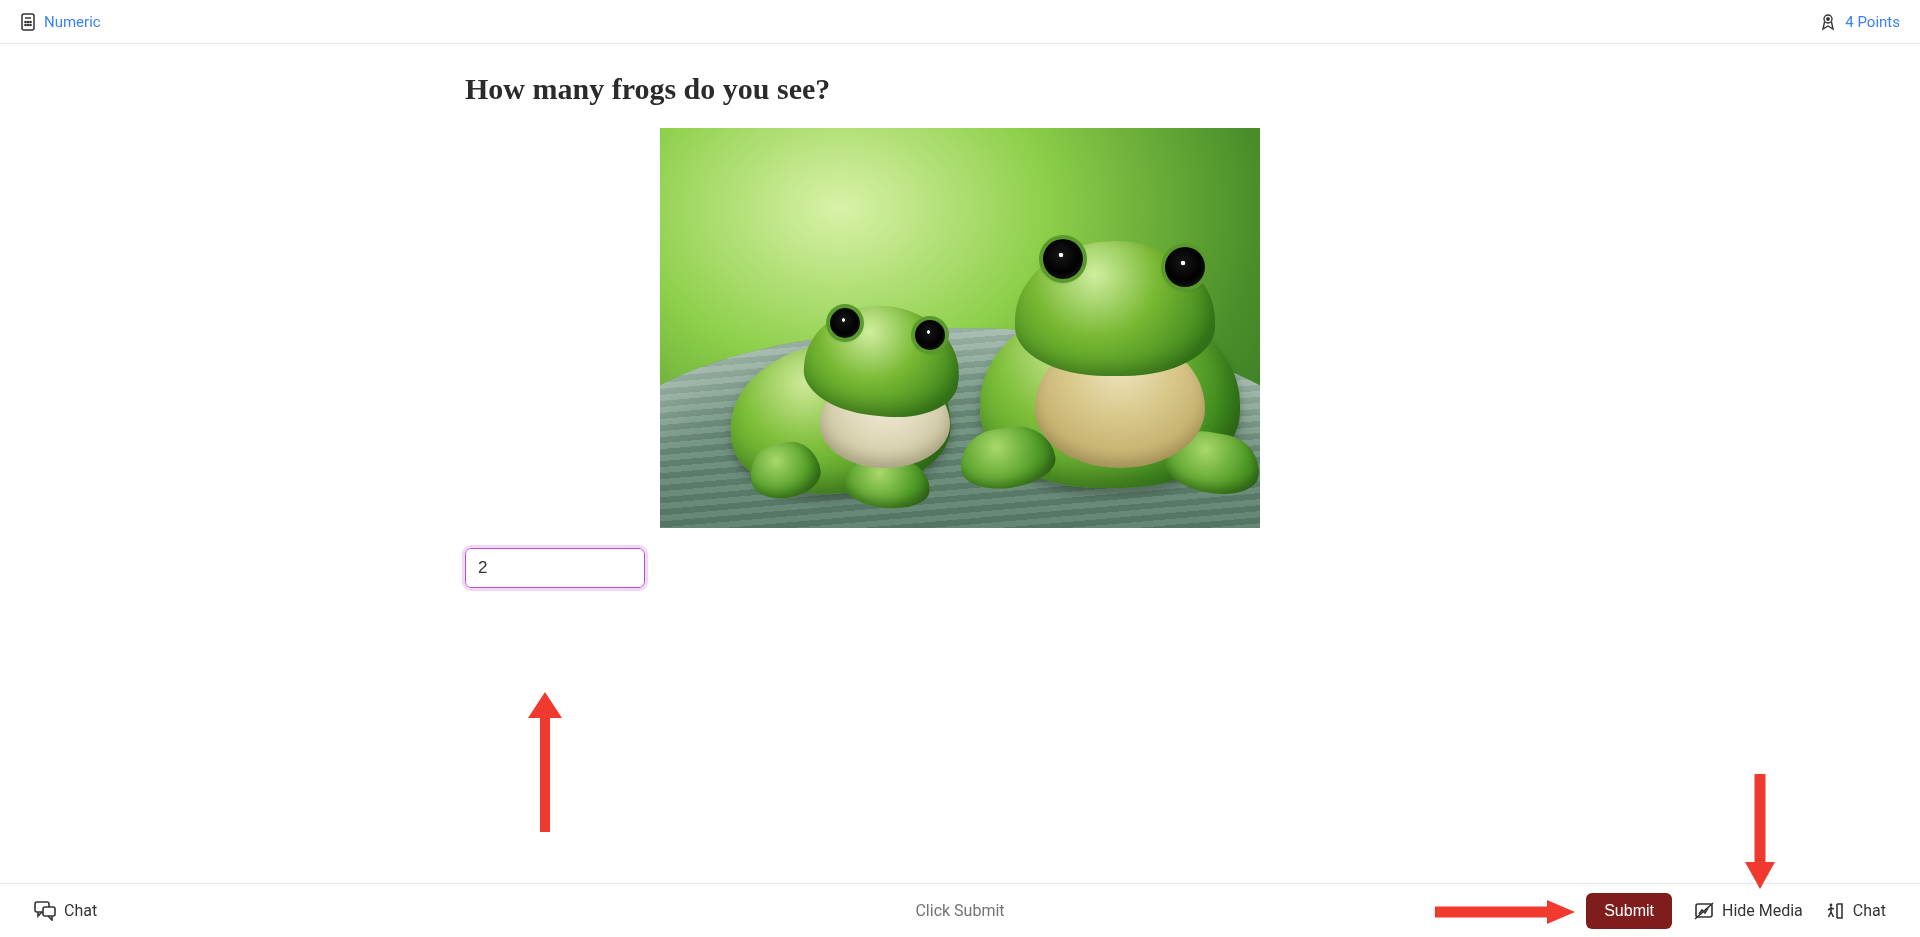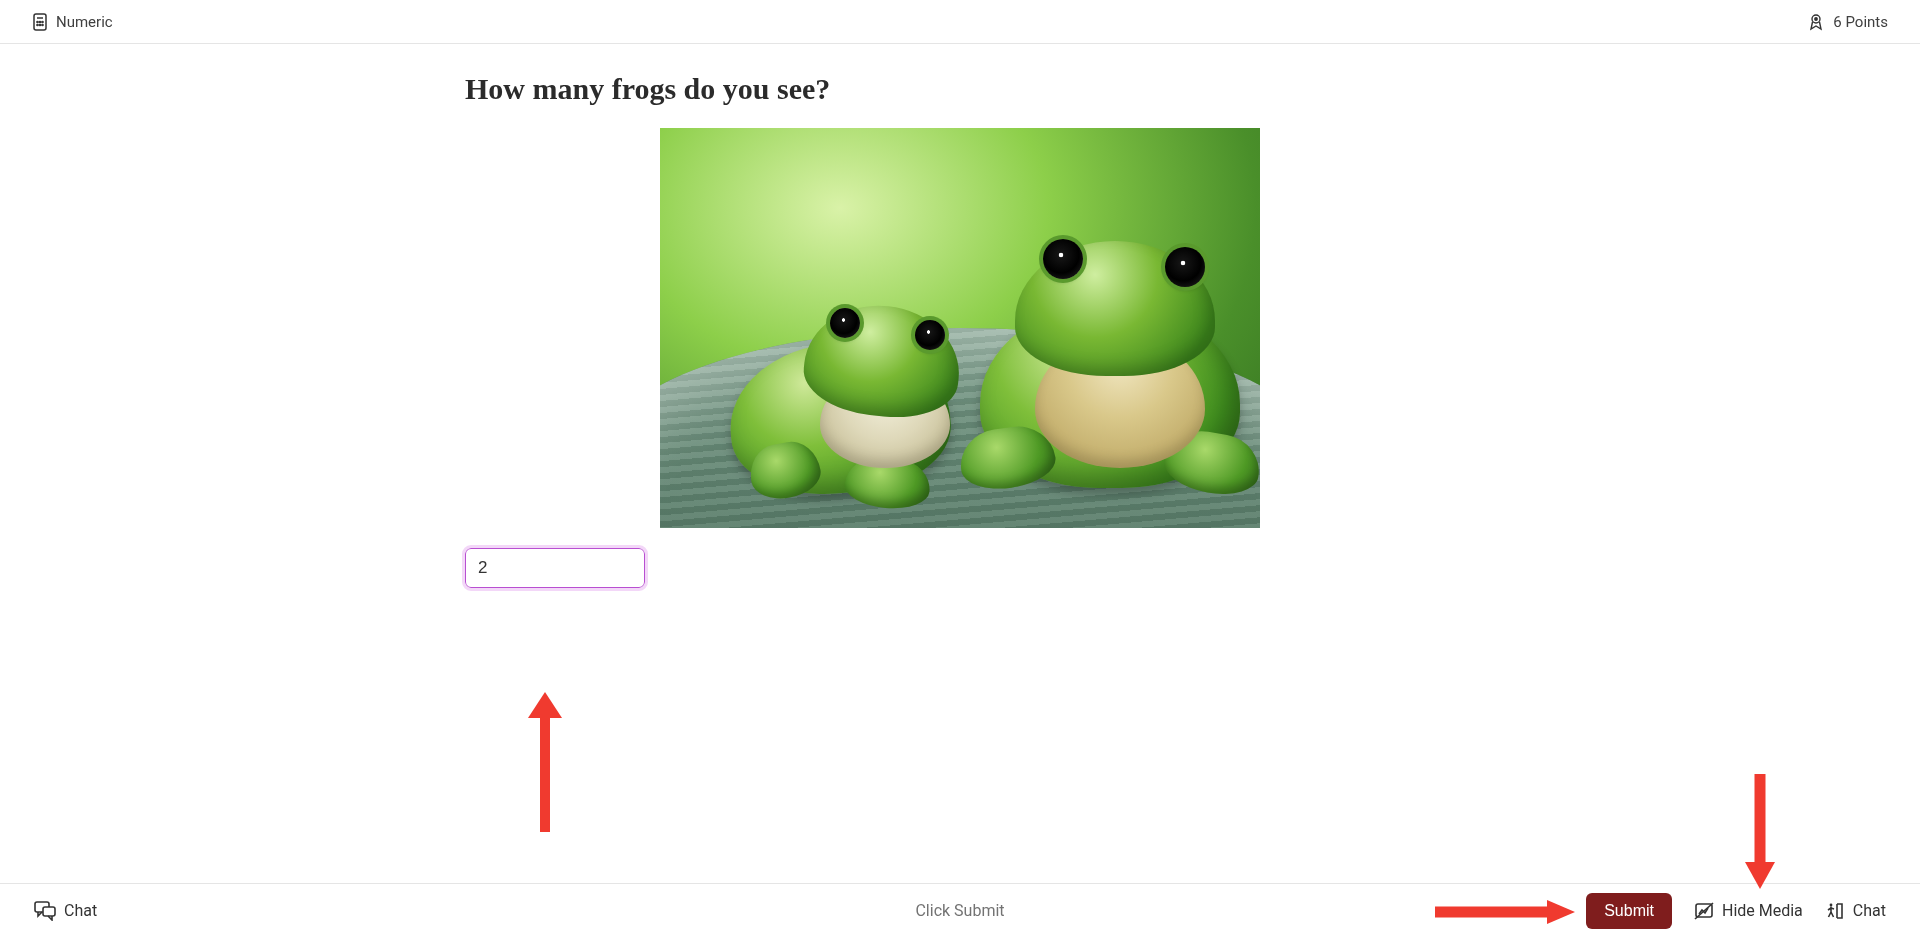--- a/index.html
+++ b/index.html
@@ -15,23 +15,23 @@
       overflow: hidden;
     }
 
     
     .topbar {
       height: 44px;
       border-bottom: 1px solid #e5e5e5;
       display: flex;
       align-items: center;
       justify-content: space-between;
-      padding: 0 32px;
+      padding: 0 20px;
       font-size: 15px;
-      color: #404040;
+      color: #3b82f6;
       text-align: center;
     }
     .topbar-left, .topbar-right {
       display: flex;
       align-items: center;
       gap: 8px;
     }
     .topbar .icon { display: inline-flex; align-items: center; justify-content: center; }
 
     
@@ -225,21 +225,21 @@
     <span>Numeric</span>
   </div>
   <div class="topbar-right">
     <span class="icon">
       <svg width="18" height="18" viewBox="0 0 18 18" fill="none" stroke="#333" stroke-width="1.4">
         <circle cx="9" cy="6" r="4"></circle>
         <circle cx="9" cy="6" r="1.2" fill="#333"></circle>
         <path d="M5.5 9 L4 16 L9 13 L14 16 L12.5 9"></path>
       </svg>
     </span>
-    <span>6 Points</span>
+    <span>4 Points</span>
   </div>
 </div>
 
 <div class="main">
   <div class="question-wrap">
     <h1 class="question-title">How many frogs do you see?</h1>
 
     <div class="media-wrap">
       <div class="media" role="img" aria-label="Two green frogs on a leaf">
         <div class="leaf"></div>

